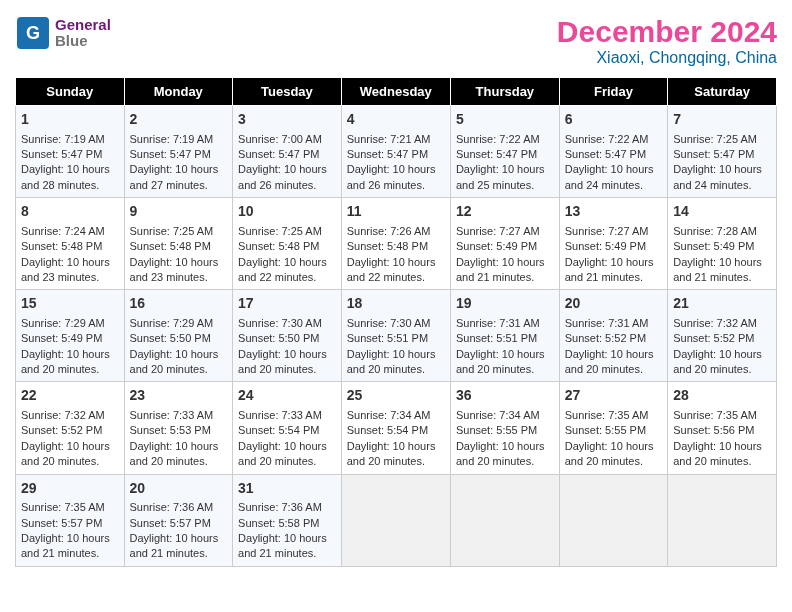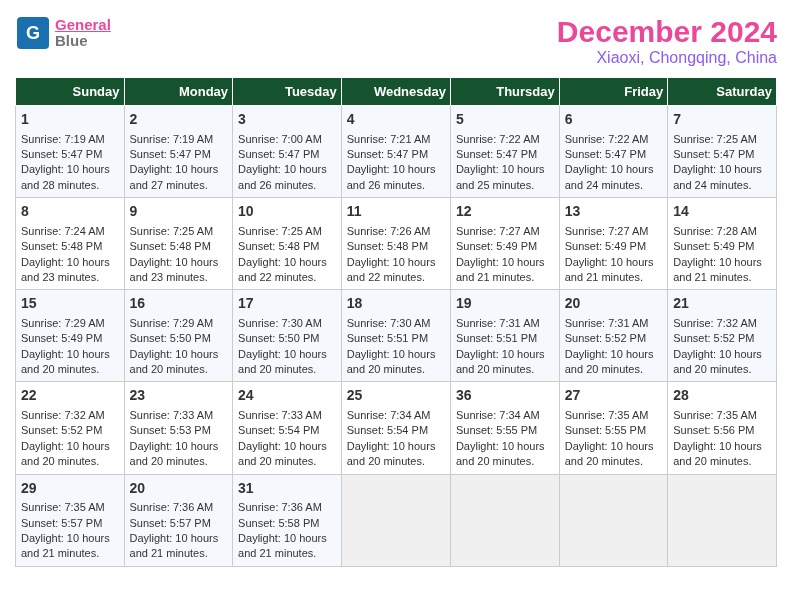--- a/index.html
+++ b/index.html
@@ -24,34 +24,34 @@
     .title-block {
       text-align: right;
     }
     .main-title {
       font-size: 30px;
       font-weight: bold;
       color: #ec4899;
     }
     .subtitle {
       font-size: 16px;
-      color: #8b5cf6;
+      color: #0369a1;
     }
     .calendar {
       width: 100%;
       border-collapse: collapse;
       font-size: 11px;
     }
     .calendar thead tr th {
-      background-color: #14532d;
+      background-color: #000000;
       color: #fff;
       font-weight: bold;
       font-size: 13px;
       padding: 6px 4px;
-      text-align: right;
+      text-align: center;
       border: 1px solid #fff;
     }
     .calendar tbody tr td {
       vertical-align: top;
       padding: 4px 5px;
       border: 1px solid #ccc;
       min-height: 80px;
       width: 110px;
       background: #fff;
       color: #333;
@@ -77,21 +77,21 @@
 <body>
 
 <div class="header">
   <div class="logo">
     <div style="display:flex;align-items:center;gap:4px;">
       <svg width="36" height="36" viewBox="0 0 36 36">
         <rect x="2" y="2" width="32" height="32" rx="4" fill="#1a6faf"></rect>
         <text x="18" y="24" text-anchor="middle" fill="white" font-size="18" font-weight="bold" font-family="Arial">G</text>
       </svg>
       <div>
-        <div style="font-size:15px;font-weight:bold;color:#ec4899;line-height:1.1;text-decoration:underline;">General</div>
+        <div style="font-size:15px;font-weight:bold;color:#701a75;line-height:1.1;">General</div>
         <div style="font-size:15px;font-weight:bold;color:#737373;line-height:1.1;">Blue</div>
       </div>
     </div>
   </div>
   <div class="title-block">
     <div class="main-title">December 2024</div>
     <div class="subtitle">Xiaoxi, Chongqing, China</div>
   </div>
 </div>
 

